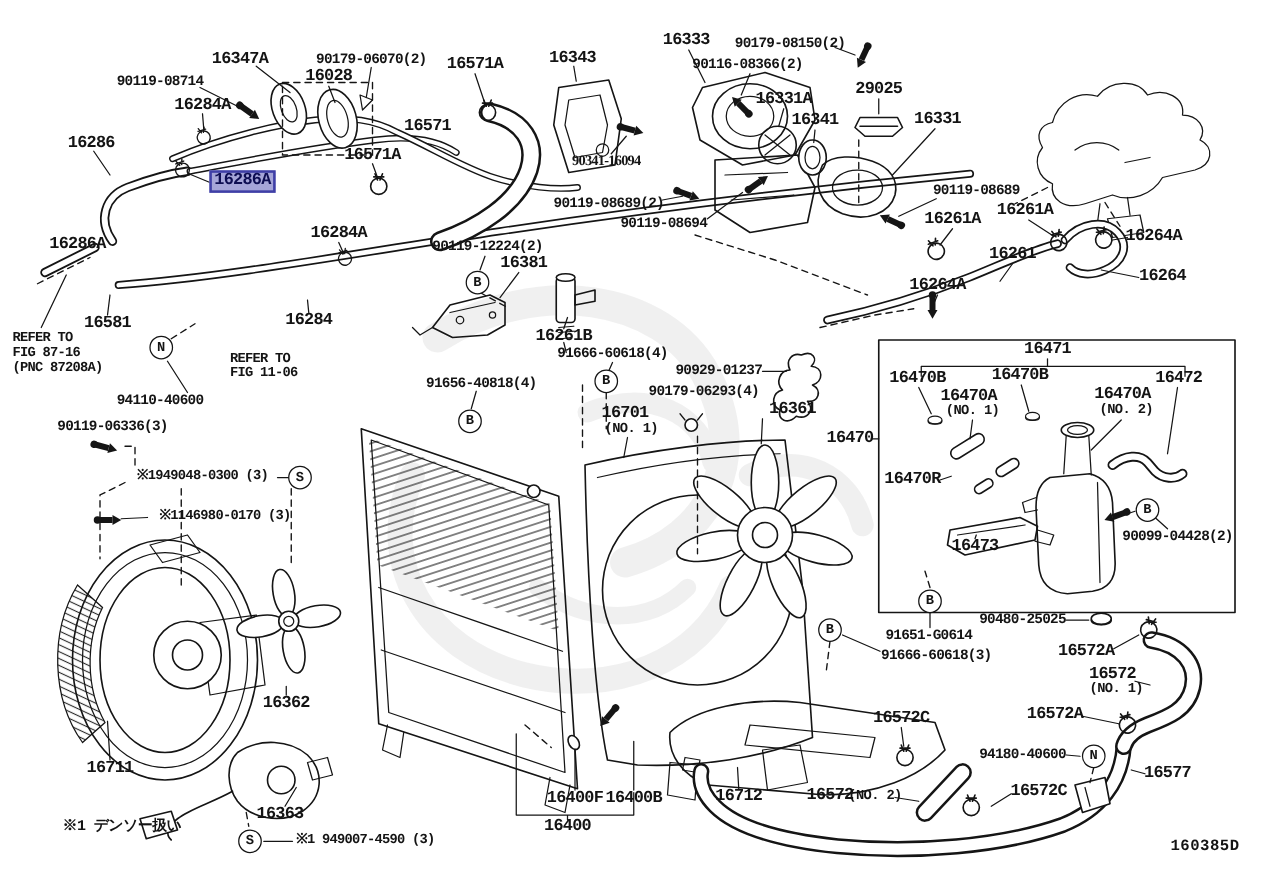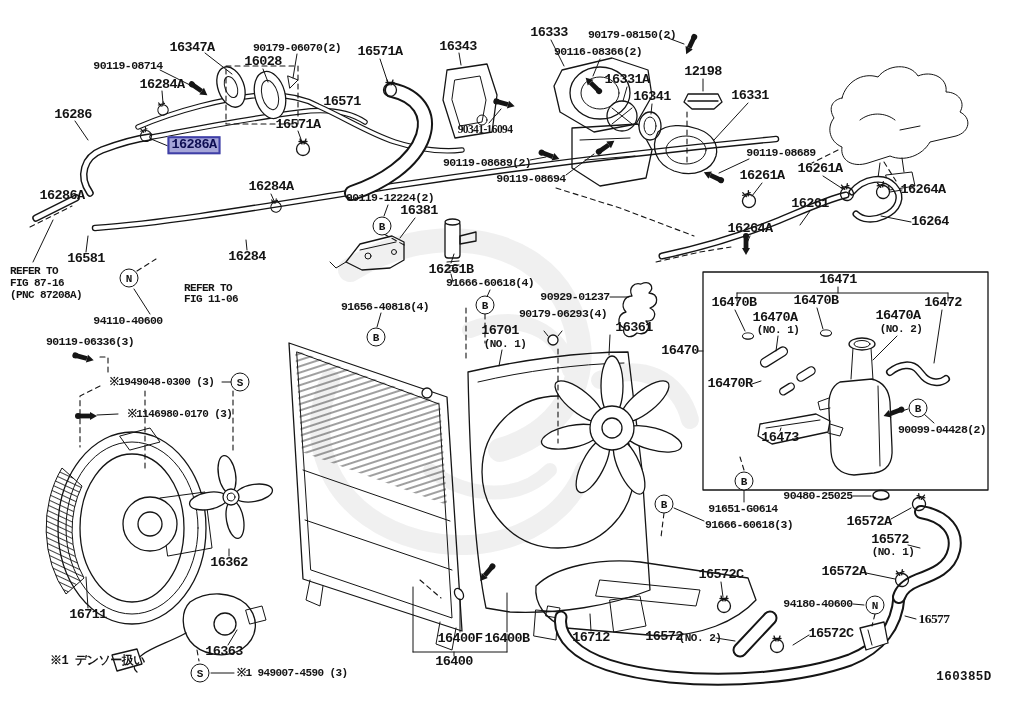--- a/index.html
+++ b/index.html
@@ -265,21 +265,21 @@
       <span class="lbl k-part" style="left: 380px; top: 52px;">16571A</span>
       <span class="lbl k-part" style="left: 342px; top: 102px;">16571</span>
       <span class="lbl k-part" style="left: 298px; top: 125px;">16571A</span>
       <span class="lbl k-part hl" style="left: 194px; top: 145px;">16286A</span>
       <span class="lbl k-part" style="left: 458px; top: 47px;">16343</span>
       <span class="lbl k-part" style="left: 549px; top: 33px;">16333</span>
       <span class="lbl k-code" style="left: 632px; top: 35px;">90179-08150(2)</span>
       <span class="lbl k-code" style="left: 598px; top: 52px;">90116-08366(2)</span>
       <span class="lbl k-part" style="left: 627px; top: 80px;">16331A</span>
       <span class="lbl k-part" style="left: 652px; top: 97px;">16341</span>
-      <span class="lbl k-part" style="left: 703px; top: 72px;">12198</span>
+      <span class="lbl k-part" style="left: 703px; top: 72px;">29025</span>
       <span class="lbl k-part" style="left: 750px; top: 96px;">16331</span>
       <span class="lbl k-code" style="left: 485px; top: 130px; font-family: Liberation Serif, serif;">90341-16094</span>
       <span class="lbl k-code" style="left: 487px; top: 163px;">90119-08689(2)</span>
       <span class="lbl k-code" style="left: 531px; top: 179px;">90119-08694</span>
       <span class="lbl k-code" style="left: 781px; top: 153px; text-align: center;">90119-08689</span>
       <span class="lbl k-part" style="left: 762px; top: 176px;">16261A</span>
       <span class="lbl k-part" style="left: 820px; top: 169px;">16261A</span>
       <span class="lbl k-part" style="left: 923px; top: 190px;">16264A</span>
       <span class="lbl k-part" style="left: 810px; top: 204px;">16261</span>
       <span class="lbl k-part" style="left: 930px; top: 222px;">16264</span>
@@ -324,21 +324,21 @@
       <span class="lbl k-code" style="left: 749px; top: 525px;">91666-60618(3)</span>
       <span class="lbl k-part" style="left: 869px; top: 522px;">16572A</span>
       <span class="lbl k-part" style="left: 890px; top: 540px;">16572</span>
       <span class="lbl k-sub" style="left: 893px; top: 552px;">(NO. 1)</span>
       <span class="lbl k-part" style="left: 721px; top: 575px;">16572C</span>
       <span class="lbl k-part" style="left: 844px; top: 572px;">16572A</span>
       <span class="lbl k-code" style="left: 818px; top: 604px; text-align: right;">94180-40600</span>
       <span class="lbl k-part" style="left: 831px; top: 634px;">16572C</span>
       <span class="lbl k-part" style="left: 664px; top: 637px;">16572</span>
       <span class="lbl k-sub" style="left: 700px; top: 638px;">(NO. 2)</span>
-      <span class="lbl k-part" style="left: 934px; top: 619px; font-family: Liberation Serif, serif;">16577</span>
+      <span class="lbl k-part" style="left: 934px; top: 619px;">16577</span>
       <span class="lbl k-part" style="left: 591px; top: 638px;">16712</span>
       <span class="lbl k-part" style="left: 460px; top: 639px;">16400F</span>
       <span class="lbl k-part" style="left: 507px; top: 639px;">16400B</span>
       <span class="lbl k-part" style="left: 454px; top: 662px;">16400</span>
       <span class="lbl k-part" style="left: 88px; top: 615px;">16711</span>
       <span class="lbl k-part" style="left: 229px; top: 563px;">16362</span>
       <span class="lbl k-part" style="left: 224px; top: 652px;">16363</span>
       <span class="lbl k-jp al" style="left: 50px; top: 661px;">※1 デンソー扱い</span>
       <span class="lbl k-note al" style="left: 237px; top: 673px;">※1 949007-4590 (3)</span>
       <span class="lbl k-sheet" style="left: 964px; top: 677px;">160385D</span>

